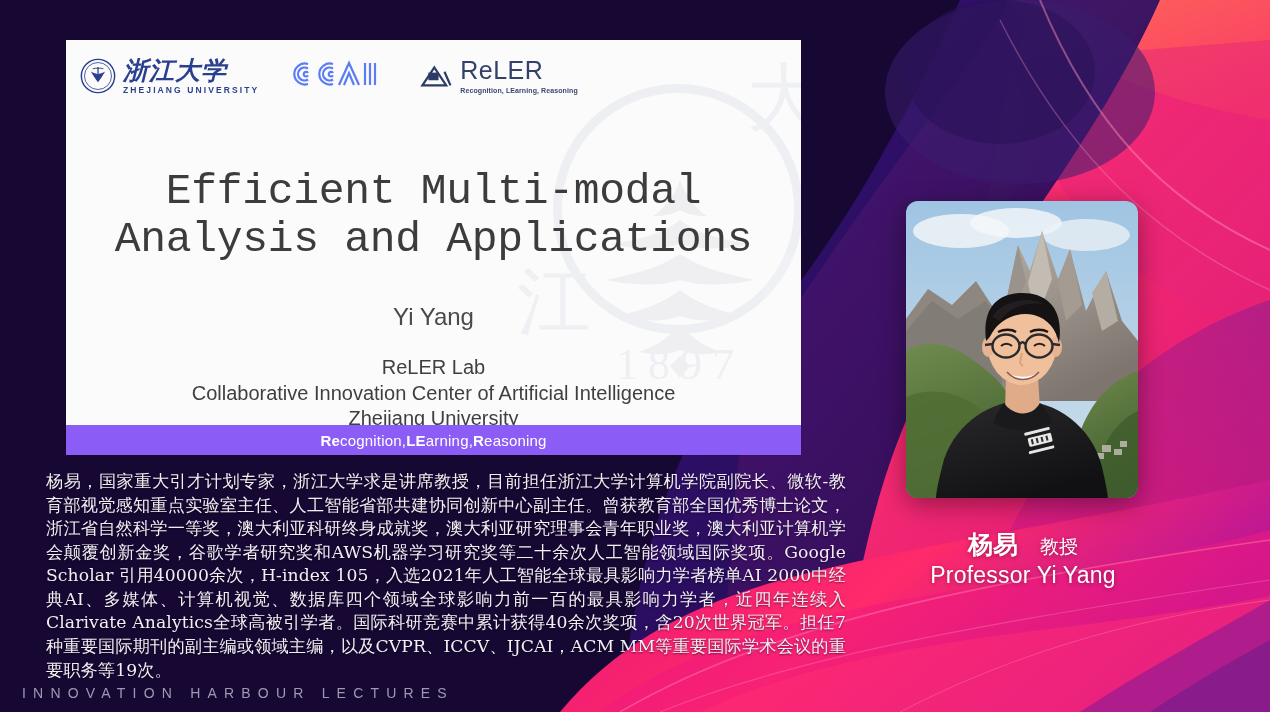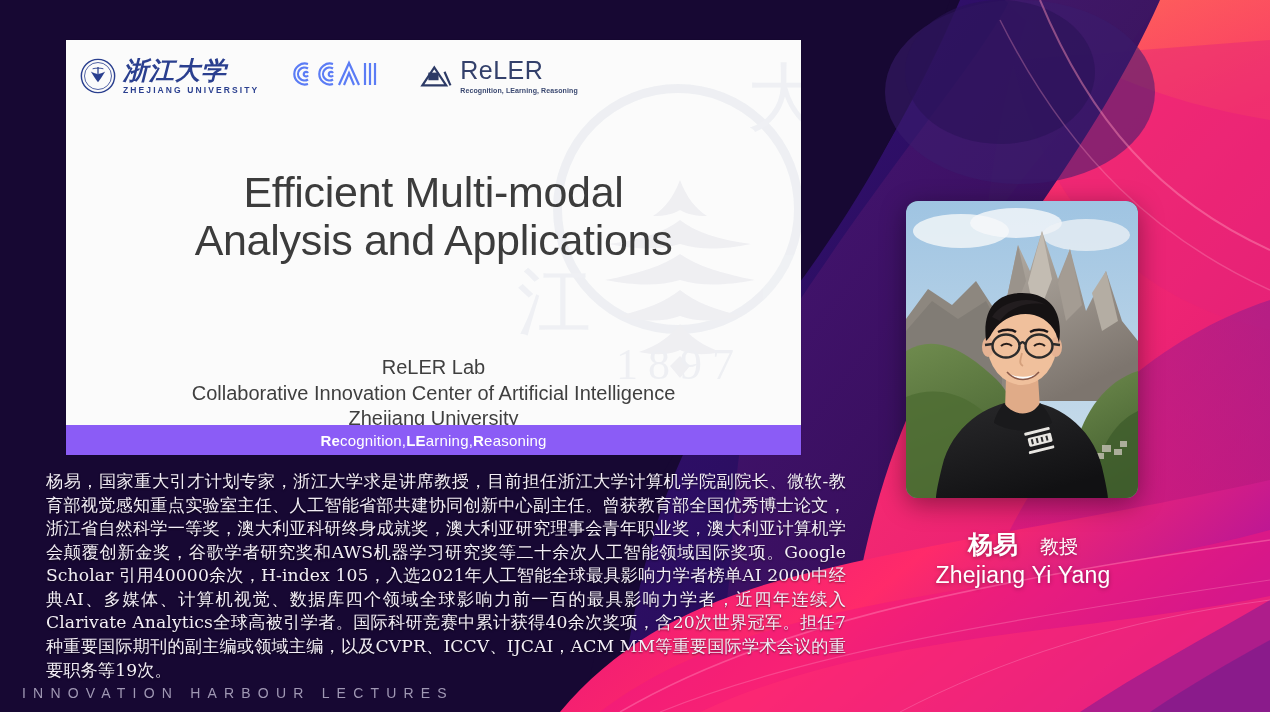--- a/index.html
+++ b/index.html
@@ -61,21 +61,21 @@
   .ccai-logo { margin-left:20px; }
   .reler-logo { margin-left:24px; display:flex; align-items:center; gap:7px;justify-content:flex-end; }
   .reler-mark { width:34px; height:26px; }
   .reler-txt { display:flex; flex-direction:column; }
   .reler-name { font-size:25px; color:#33406b; letter-spacing:.5px; line-height:1; }
   .reler-sub { font-size:7px; color:#3a4870; margin-top:4px; font-weight:bold; letter-spacing:.1px; }
 
   .slide-title {
     position:absolute; left:0; right:0; top:128px; text-align:center;
     font-size:43px; line-height:1.12; color:#3c3c3c; font-weight:400;
-    font-family:Liberation Sans, sans-serif; letter-spacing:-.3px;
+    font-family:Liberation Mono, monospace; letter-spacing:-.3px;
   }
   .slide-author {
     position:absolute; left:0; right:0; top:263px; text-align:center;
     font-size:24px; color:#4a4a4a;
   }
   .slide-affil {
     position:absolute; left:0; right:0; top:315px; text-align:center;
     font-size:20px; line-height:1.28; color:#3f3f3f;
   }
   .slide-footer {
@@ -263,20 +263,21 @@
           <div class="reler-sub">Recognition, LEarning, Reasoning</div>
         </div>
       </div>
     </div>
 
     <div class="slide-title">
       <div>Efficient Multi-modal</div>
       <div>Analysis and Applications</div>
     </div>
 
+    <div class="slide-author">Yi Yang</div>
 
     <div class="slide-affil">
       <div>ReLER Lab</div>
       <div>Collaborative Innovation Center of Artificial Intelligence</div>
       <div>Zhejiang University</div>
     </div>
 
     <div class="slide-footer">
       <span>Re</span>
         <span class="lt">cognition, </span>
@@ -388,18 +389,18 @@
           <path d="M101,171 C110,181 124,181 133,171" stroke="#8a5a4a" stroke-width="1.6" fill="none"></path>
         </g>
       </g>
     </svg>
   </div>
 
   <div id="nameplate">
     <div>
       <span class="cn">杨易</span><span class="cn-title">教授</span>
     </div>
-    <div class="en">Zhejiang Yi Yang</div>
+    <div class="en">Professor Yi Yang</div>
   </div>
 
   <div id="series-label">INNOVATION  HARBOUR  LECTURES</div>
 
 </div>
 
 </body></html>

